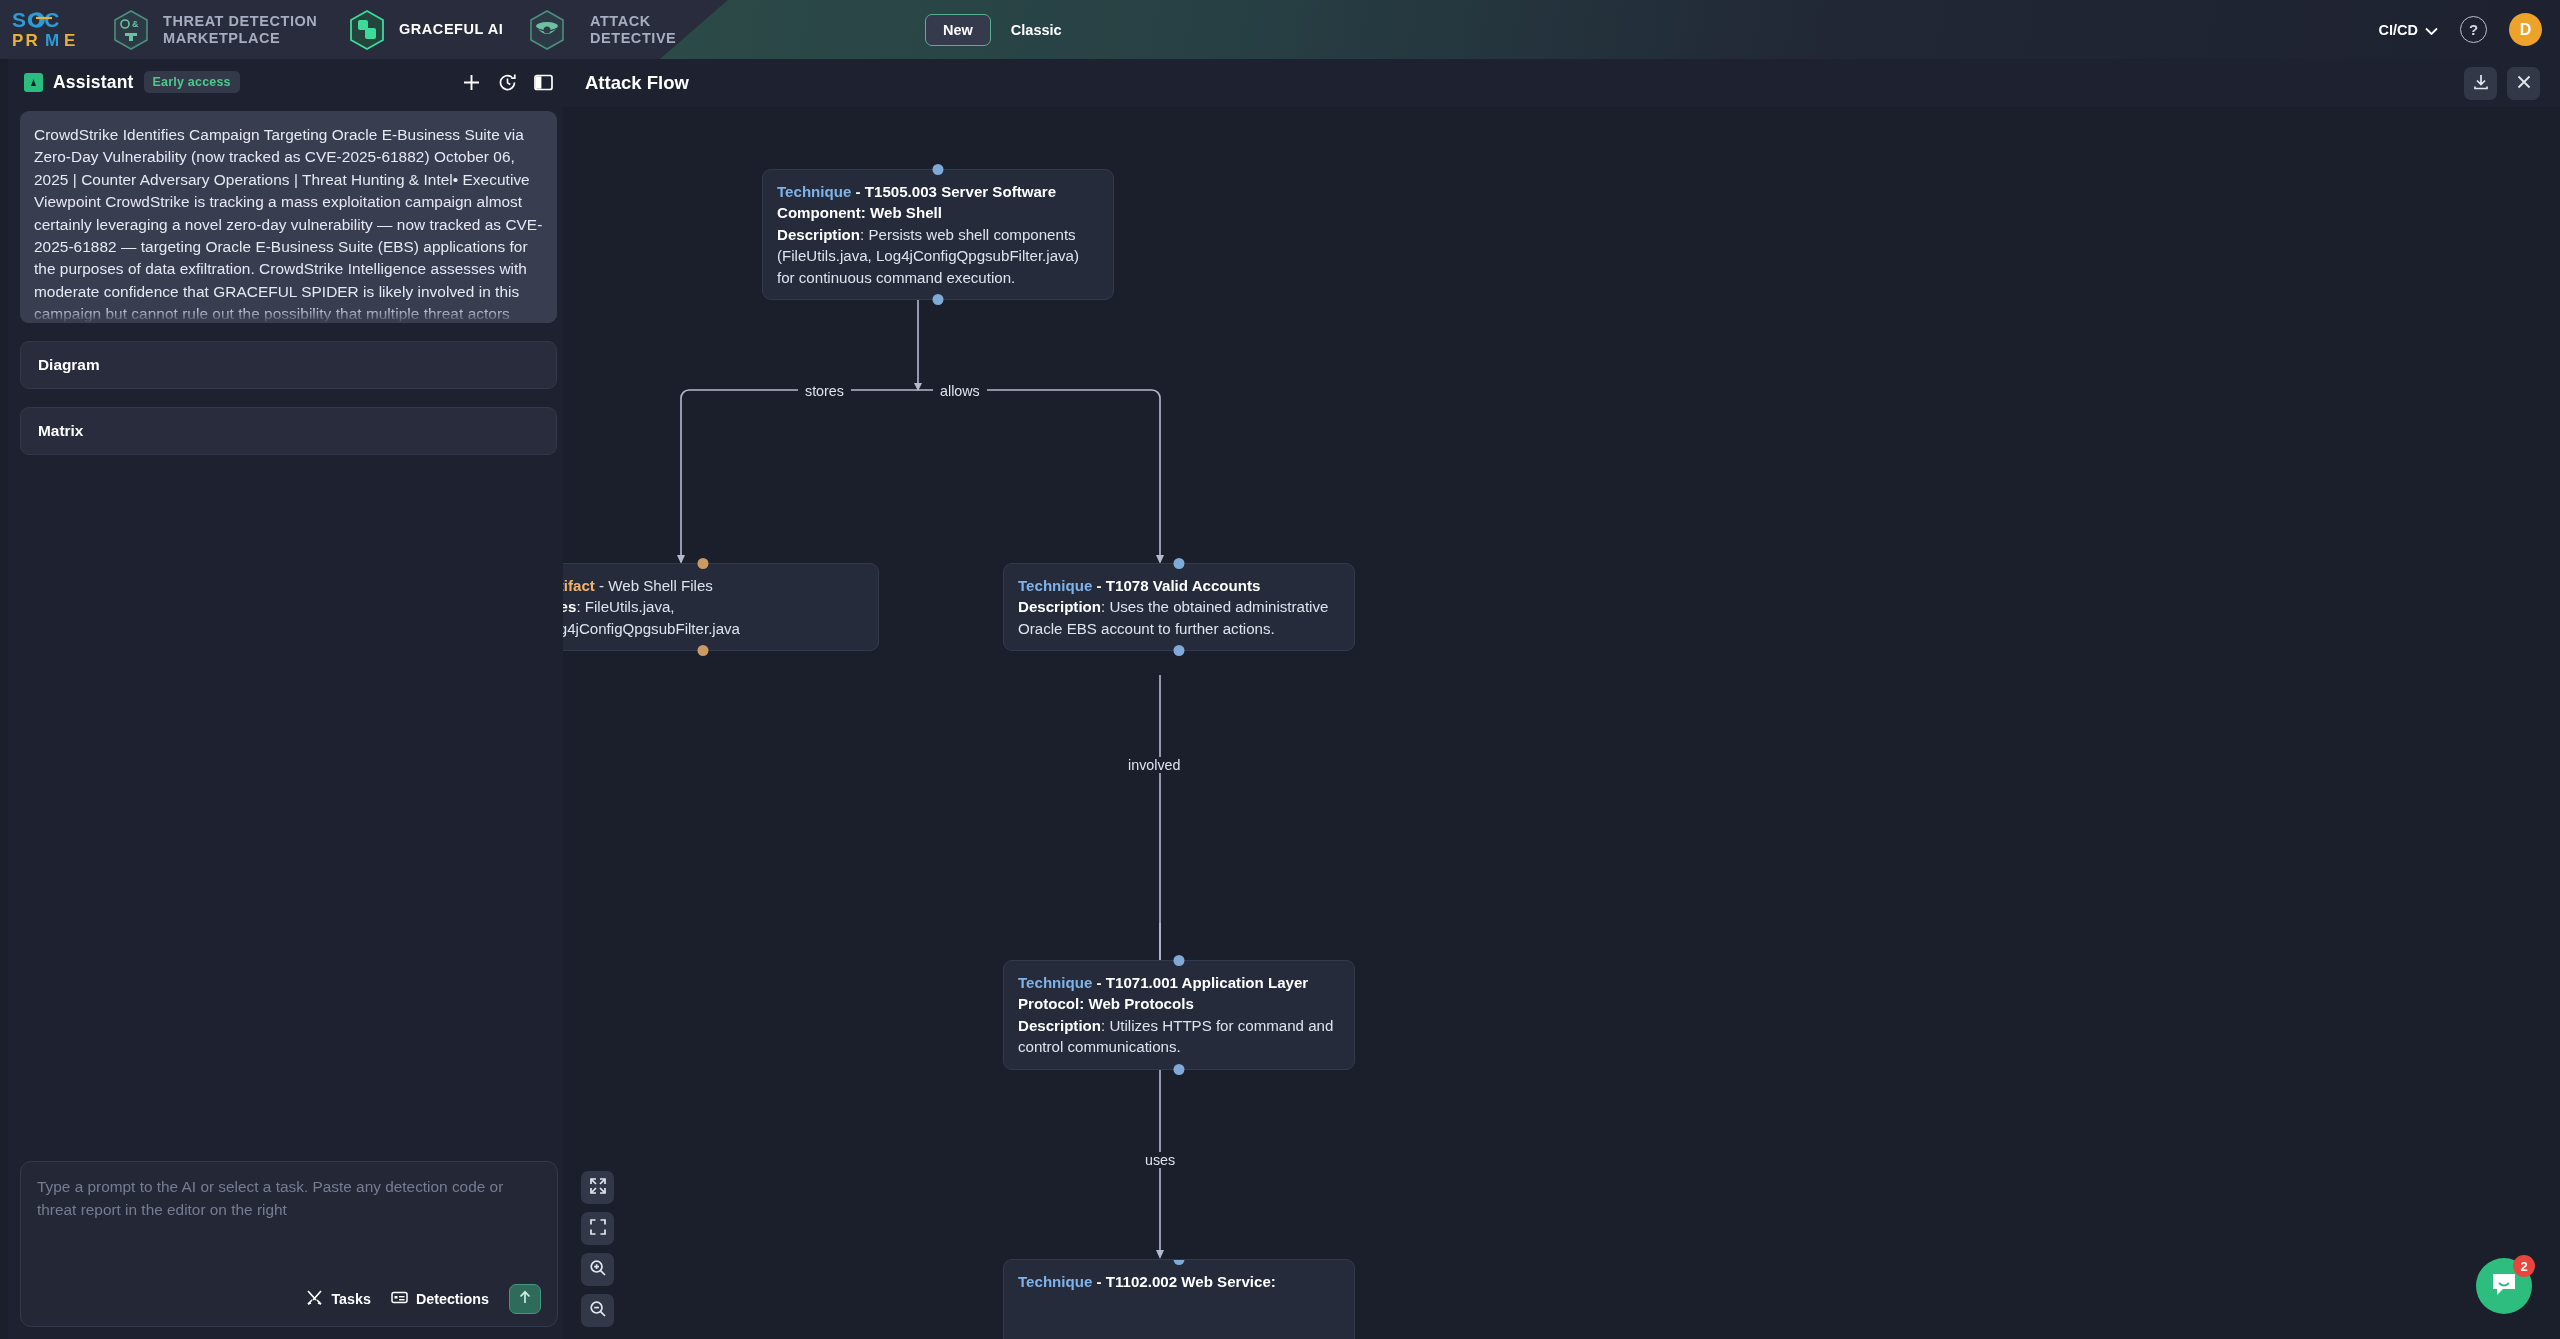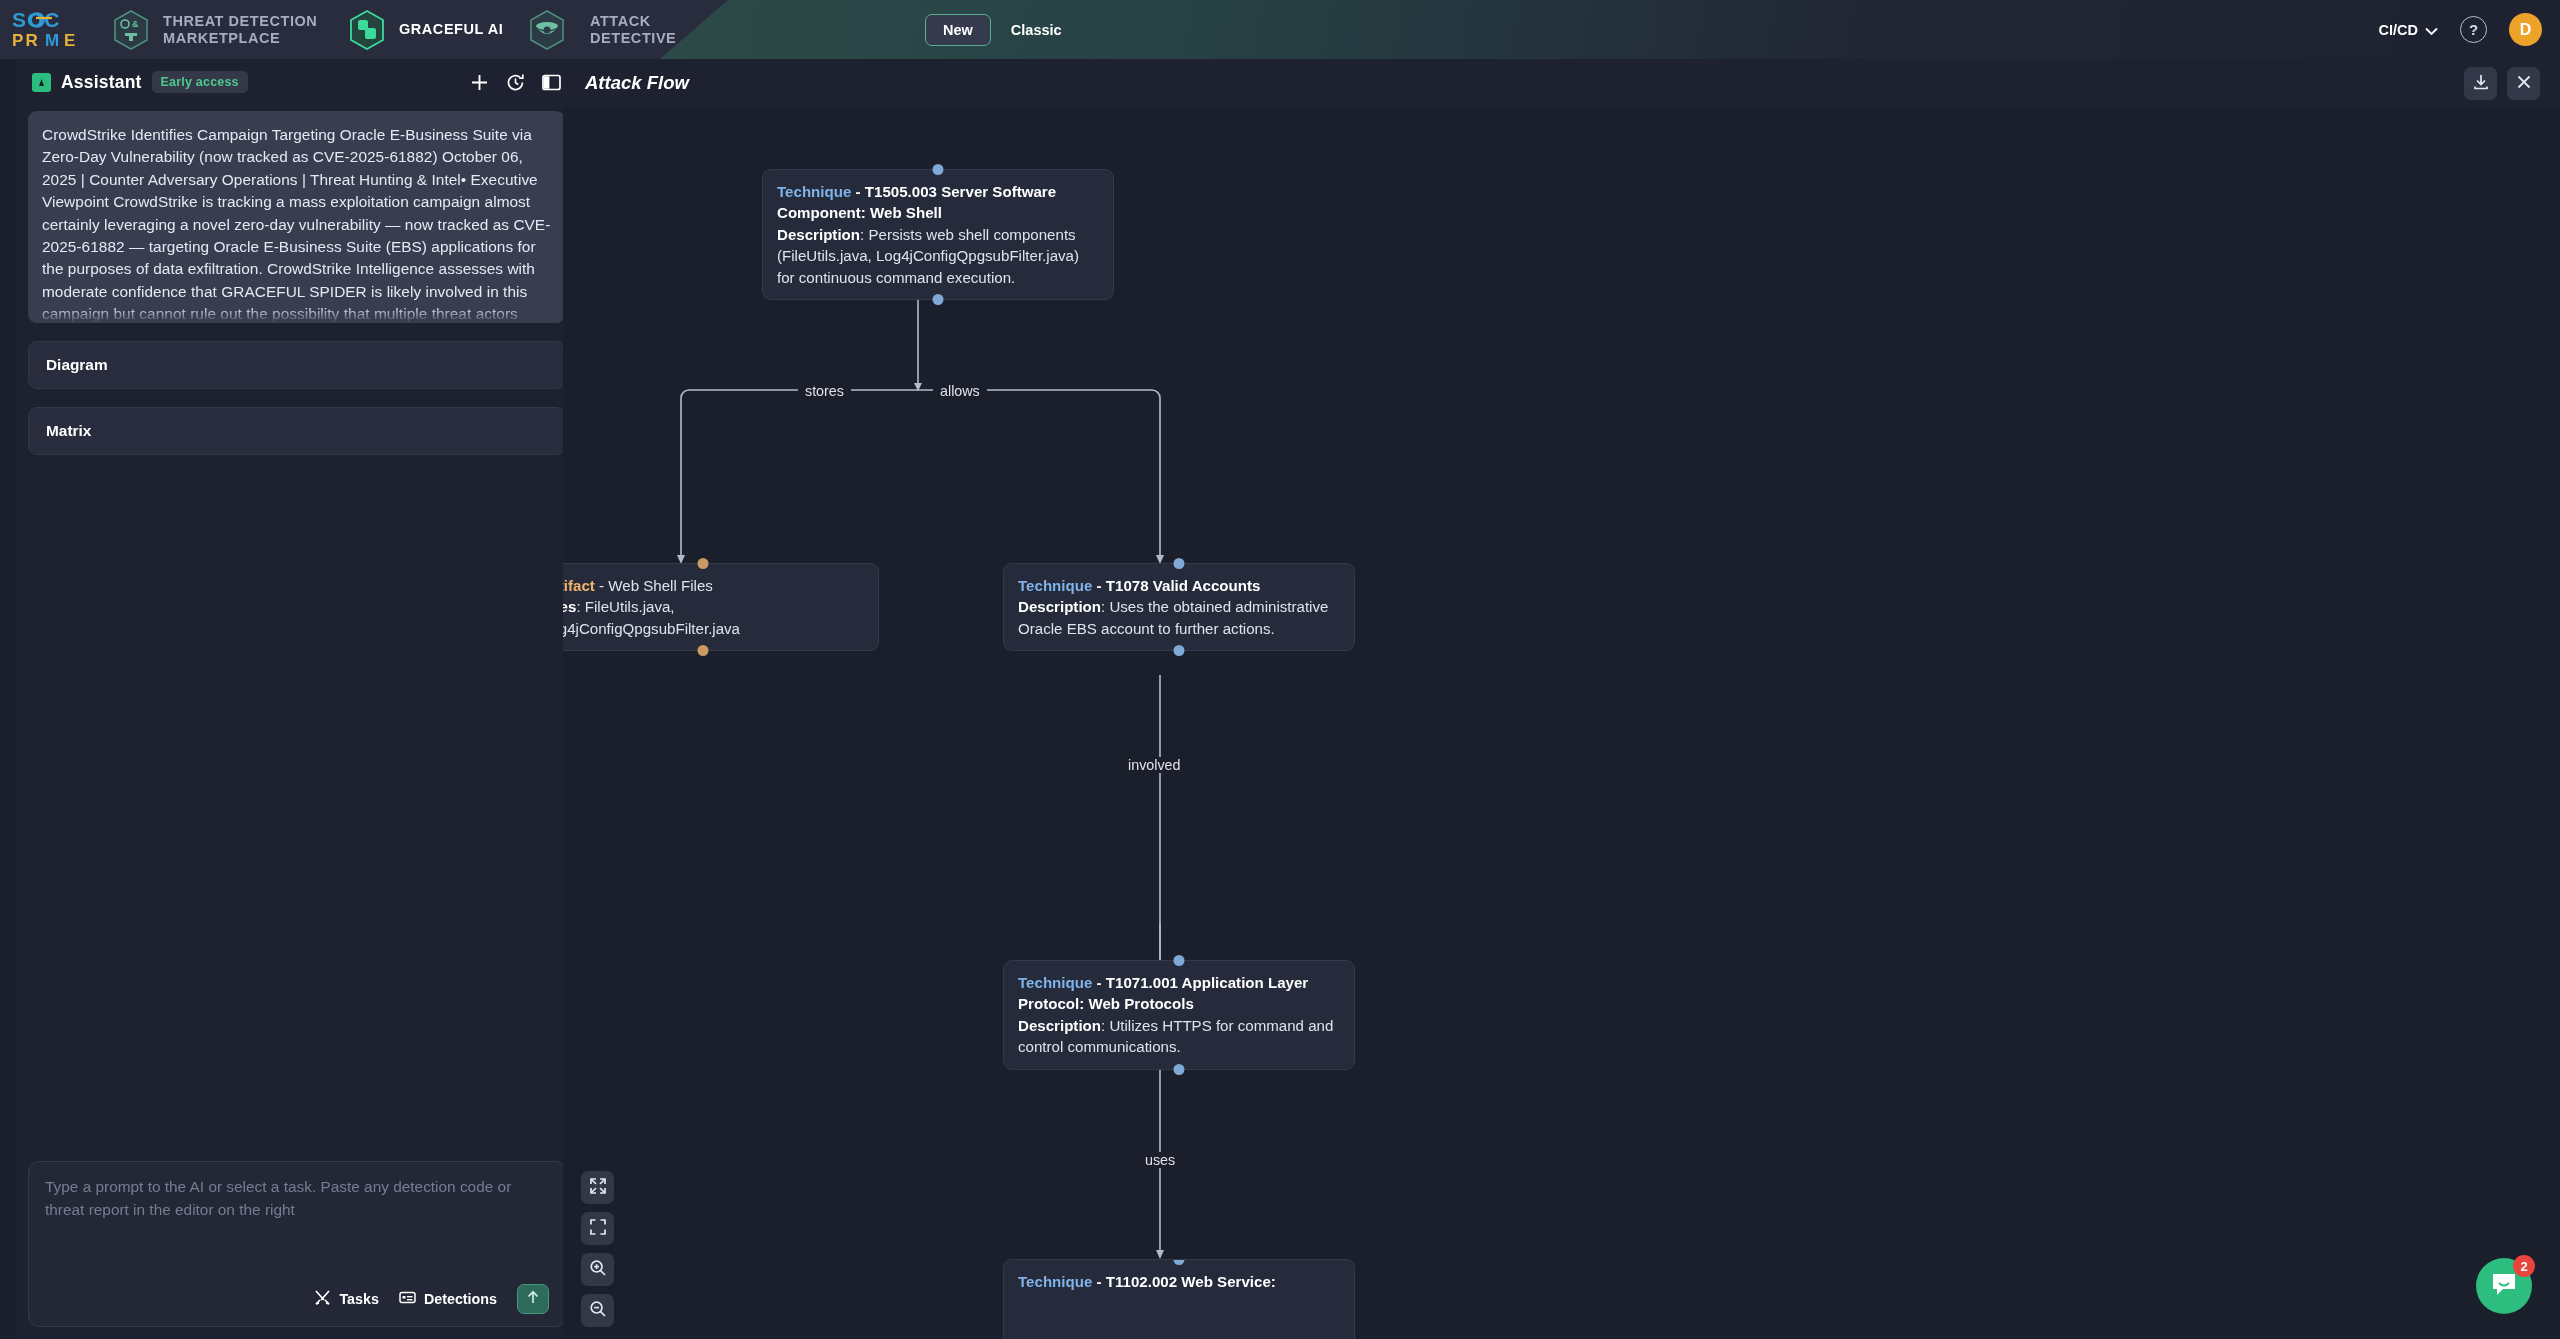--- a/index.html
+++ b/index.html
@@ -72,21 +72,21 @@
   }
   .avatar {
     width: 33px; height: 33px; border-radius: 50%;
     background: #eda22a; color: #fff;
     display: flex; align-items: center; justify-content: center;
     font-size: 16px; font-weight: bold; cursor: pointer;
   }
 
   
   .leftpanel {
-    position: absolute; top: 59px; left: 16px; width: 562px; height: 1280px;
+    position: absolute; top: 59px; left: 8px; width: 562px; height: 1280px;
     background: #1e2130;
     border-right: 1px solid #2a2e3f;
   }
   .asst-header {
     height: 46px; display: flex; align-items: center; padding: 0 16px; gap: 10px;
   }
   .asst-icon {
     width: 19px; height: 19px; border-radius: 3px; background: #2bbd7e;
     display: flex; align-items: center; justify-content: center; position: relative;
   }
@@ -146,21 +146,20 @@
   
   .flowpanel {
     position: absolute; top: 59px; left: 563px; width: 1997px; height: 1280px;
     background: #1b1e2b;
     overflow: hidden;
   }
   .flow-header {
     height: 48px; display: flex; align-items: center; padding: 0 22px;
     background: #1e2130;
     position: relative;
-    font-style: italic;
   }
   .flow-title { color: #fff; font-size: 18.5px; font-weight: bold; }
   .flow-hdr-actions {
     position: absolute; right: 20px; top: 8px; display: flex; gap: 10px;
   }
   .sq-btn {
     width: 33px; height: 33px; border-radius: 7px; background: #333849;
     display: flex; align-items: center; justify-content: center; cursor: pointer;
   }
   .canvas { position: absolute; inset: 48px 0 0 0; }

